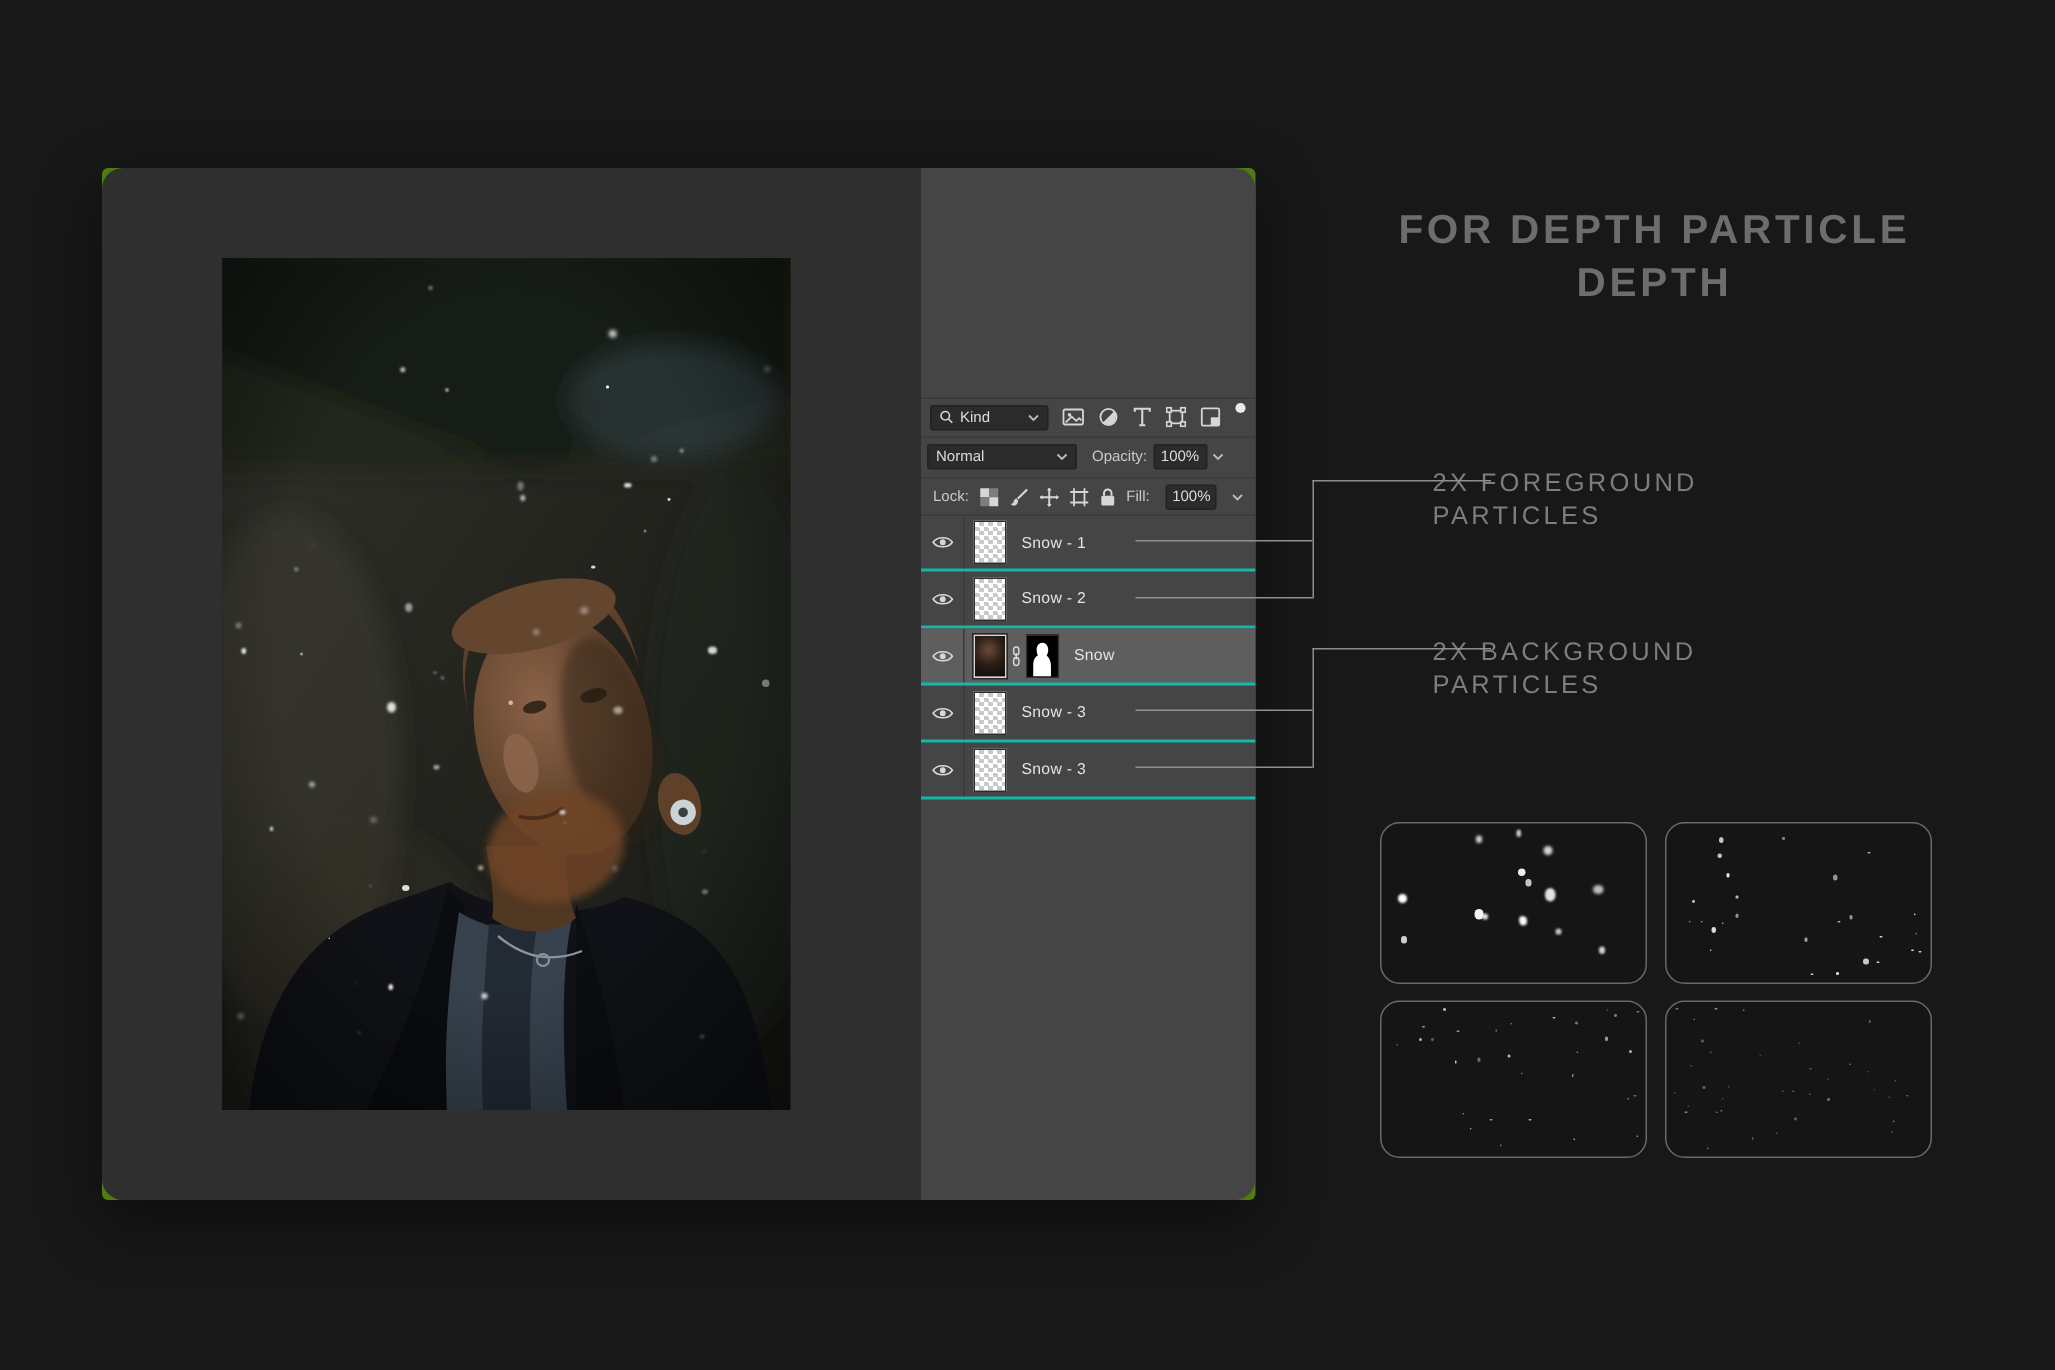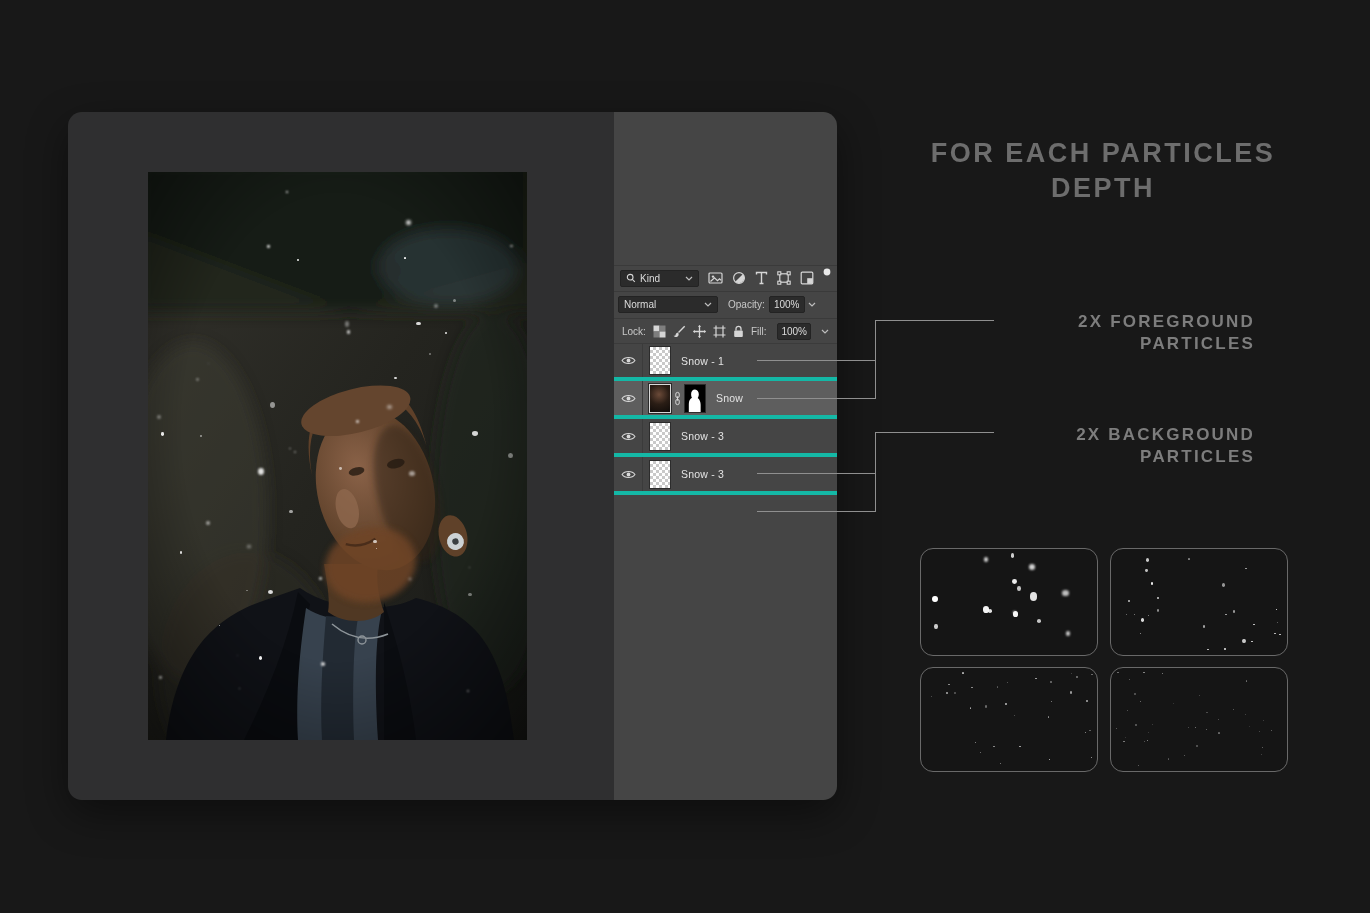--- a/index.html
+++ b/index.html
@@ -1,20 +1,20 @@
 <!DOCTYPE html>
 <html><head>
 <meta charset="utf-8">
 <style>
   html,body{margin:0;padding:0;background:#181818;}
   .stage{position:relative;width:1370px;height:913px;background:#181818;overflow:hidden;
          font-family:"Liberation Sans",sans-serif;}
 
   
-  .window{position:absolute;left:68px;top:112px;width:769px;height:688px;border-radius:18px;
+  .window{position:absolute;left:68px;top:112px;width:769px;height:688px;border-radius:4px;
           background:#4d7c0f;box-shadow:0 14px 40px rgba(0,0,0,.45);}
   .canvas-area{position:absolute;left:0;top:0;width:546px;height:688px;border-radius:14px 0 0 14px;background:#2f2f30;}
 
   
   .photo{position:absolute;left:80px;top:60px;width:379px;height:568px;overflow:hidden;background:#221f1c;}
   .photo svg{display:block;width:100%;height:100%;}
   .snow-overlay{position:absolute;inset:0;pointer-events:none;}
 
   
   .layers-panel{position:absolute;left:546px;top:0;width:223px;height:688px;background:#454545;
@@ -29,43 +29,43 @@
   .blend-select{width:100px;justify-content:space-between;}
   .field{background:#2b2b2b;border:1px solid #232323;border-radius:2px;height:17px;width:36px;
          display:flex;align-items:center;justify-content:center;box-sizing:border-box;color:#dcdcdc;}
   .mini-chevron{margin-left:3px;display:flex;align-items:center;}
   .icon{display:flex;align-items:center;justify-content:center;}
   .plabel{color:#c9c9c9;}
   .opacity-label{margin-left:10px;margin-right:4px;}
   .fill-label{margin-left:auto;margin-right:4px;}
 
   .layer-rows{position:absolute;top:231px;left:0;right:0;}
-  .layer-row{position:relative;height:38px;display:flex;align-items:center;border-bottom:4px solid #14b8a6;box-sizing:border-box;}
+  .layer-row{position:relative;height:38px;display:flex;align-items:center;border-bottom:2px solid #14b8a6;box-sizing:border-box;}
   .layer-row:first-child{border-top:1px solid #3b3b3b;}
   .layer-row.selected{background:#5e5e5e;}
   .eye-cell{width:29px;height:100%;display:flex;align-items:center;justify-content:center;
             border-right:1px solid #3b3b3b;box-sizing:border-box;flex:none;}
   .thumb{width:22px;height:29px;flex:none;margin-left:6px;box-sizing:border-box;}
   .checker{background-color:#fff;border:1px solid #2c2c2c;
            background-image:conic-gradient(#c9c9c9 25%,transparent 0 50%,#c9c9c9 0 75%,transparent 0);
            background-size:6px 6px;}
   .photo-thumb{background:radial-gradient(circle at 45% 35%, #6b4a38 0%, #2a1d15 48%, #0f0b09 100%);
                border:1px solid #2c2c2c;}
   .photo-thumb.selected-thumb{border:1px solid #d8d8d8;outline:1px solid #2a2a2a;}
   .mask-thumb{border:1px solid #2c2c2c;background:#000;margin-left:0;}
   .layer-name{margin-left:10px;color:#e3e3e3;font-size:10.5px;letter-spacing:.2px;}
   .layer-name.italic{font-style:italic;}
   .chain-cell{width:13px;display:flex;align-items:center;justify-content:center;flex:none;}
   .row-lock{margin-left:auto;margin-right:24px;display:flex;align-items:center;}
 
   
   .heading{position:absolute;left:880px;top:136px;width:446px;text-align:center;
            color:#6d6d6d;font-size:27px;font-weight:700;letter-spacing:2.5px;line-height:35px;}
-  .callout{position:absolute;left:955px;width:300px;text-align:right;color:#7d7d7d;
-           font-size:17px;font-weight:700;letter-spacing:2.2px;line-height:22px;}
+  .callout{position:absolute;left:955px;width:300px;text-align:left;color:#7d7d7d;
+           font-size:17px;font-weight:400;letter-spacing:2.2px;line-height:22px;}
   .callout-fg{top:311px;}
   .callout-bg{top:424px;}
 
   
   .cline{position:absolute;background:#8f8f8f;}
   .h{height:1px;} .v{width:1px;}
 
   
   .pbox{position:absolute;width:178px;border:1px solid #696969;border-radius:13px;background:#151515;
         overflow:hidden;box-sizing:border-box;}
@@ -325,20 +325,30 @@
           <div class="eye-cell">
             <svg width="15" height="11" viewBox="0 0 16 12">
                 <path d="M1 6 C4 1.6 12 1.6 15 6 C12 10.4 4 10.4 1 6 Z" fill="none" stroke="#d8d8d8" stroke-width="1.2"></path>
                 <circle cx="8" cy="6" r="2.1" fill="#d8d8d8"></circle>
               </svg>
           </div>
           <div class="thumb checker"></div>
           <span class="layer-name">Snow - 1</span>
         </div>
 
+        <div class="layer-row">
+          <div class="eye-cell">
+            <svg width="15" height="11" viewBox="0 0 16 12">
+                <path d="M1 6 C4 1.6 12 1.6 15 6 C12 10.4 4 10.4 1 6 Z" fill="none" stroke="#d8d8d8" stroke-width="1.2"></path>
+                <circle cx="8" cy="6" r="2.1" fill="#d8d8d8"></circle>
+              </svg>
+          </div>
+          <div class="thumb checker"></div>
+          <span class="layer-name">Snow - 2</span>
+        </div>
 
         <div class="layer-row selected">
           <div class="eye-cell">
             <svg width="15" height="11" viewBox="0 0 16 12">
                 <path d="M1 6 C4 1.6 12 1.6 15 6 C12 10.4 4 10.4 1 6 Z" fill="none" stroke="#d8d8d8" stroke-width="1.2"></path>
                 <circle cx="8" cy="6" r="2.1" fill="#d8d8d8"></circle>
               </svg>
           </div>
           <div class="thumb photo-thumb selected-thumb"></div>
           <div class="chain-cell">
@@ -378,21 +388,21 @@
           <div class="thumb checker"></div>
           <span class="layer-name">Snow - 3</span>
         </div>
 
 
       </div>
     </div>
   </div>
 
   <div class="heading">
-    <div>FOR EACH PARTICLES</div>
+    <div>FOR DEPTH PARTICLE</div>
     <div>DEPTH</div>
   </div>
 
   <div class="callout callout-fg">
     <div>2X FOREGROUND</div>
     <div>PARTICLES</div>
   </div>
   <div class="callout callout-bg">
     <div>2X BACKGROUND</div>
     <div>PARTICLES</div>

